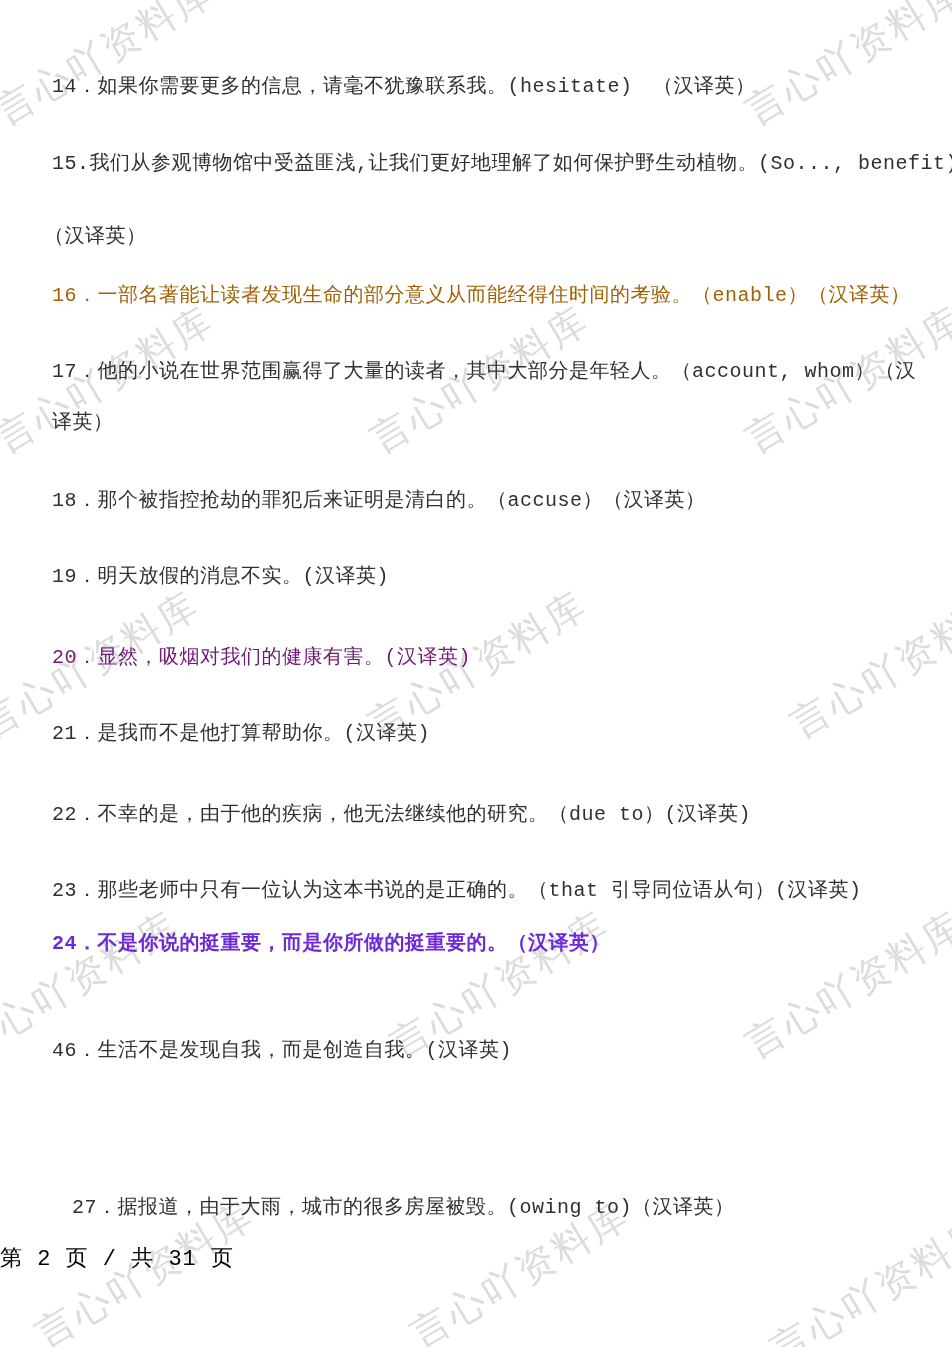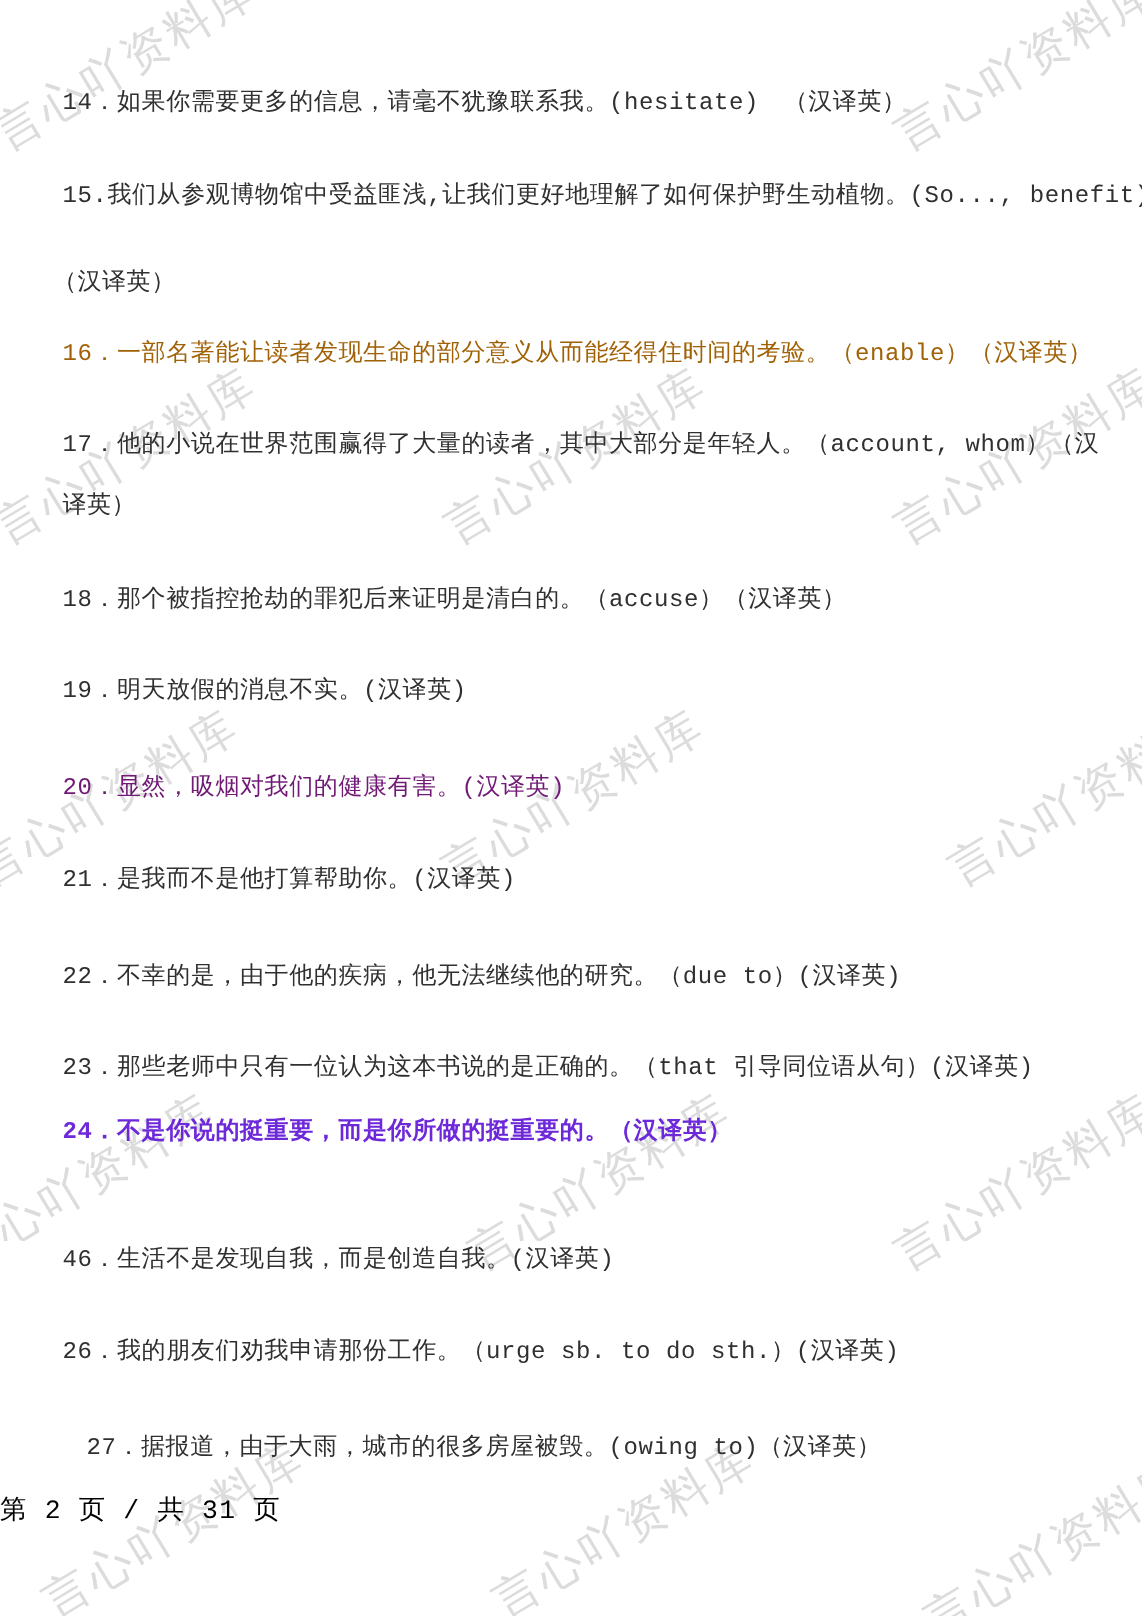--- a/index.html
+++ b/index.html
@@ -69,19 +69,18 @@
       <div class="line" style="top: 359px; color: rgb(48, 48, 48);">17．他的小说在世界范围赢得了大量的读者，其中大部分是年轻人。（account, whom）（汉</div>
       <div class="line" style="top: 410px; color: rgb(48, 48, 48);">译英）</div>
       <div class="line" style="top: 488px; color: rgb(48, 48, 48);">18．那个被指控抢劫的罪犯后来证明是清白的。（accuse）（汉译英）</div>
       <div class="line" style="top: 564px; color: rgb(48, 48, 48);">19．明天放假的消息不实。(汉译英)</div>
       <div class="line" style="top: 645px; color: #701a75;">20．显然，吸烟对我们的健康有害。(汉译英)</div>
       <div class="line" style="top: 721px; color: rgb(48, 48, 48);">21．是我而不是他打算帮助你。(汉译英)</div>
       <div class="line" style="top: 802px; color: rgb(48, 48, 48);">22．不幸的是，由于他的疾病，他无法继续他的研究。（due to）(汉译英)</div>
       <div class="line" style="top: 878px; color: rgb(48, 48, 48);">23．那些老师中只有一位认为这本书说的是正确的。（that 引导同位语从句）(汉译英)</div>
       <div class="line" style="top: 931px; color: #6d28d9; font-weight: bold;">24．不是你说的挺重要，而是你所做的挺重要的。（汉译英）</div>
       <div class="line" style="top: 1038px; color: rgb(48, 48, 48);">46．生活不是发现自我，而是创造自我。(汉译英)</div>
-      <div class="line" style="top: 1115px; color: rgb(48, 48, 48);">26．我的朋友们劝我申请那份工作。（urge sb. to do sth.）(汉译英)</div>
       <div class="line" style="top: 1195px; color: rgb(48, 48, 48); margin-left: 20px;">27．据报道，由于大雨，城市的很多房屋被毁。(owing to)（汉译英）</div>
     </div>
   <div class="footer">
     <span>第 2 页 / 共 31 页</span>
   </div>
 </div>
 
 </body></html>

